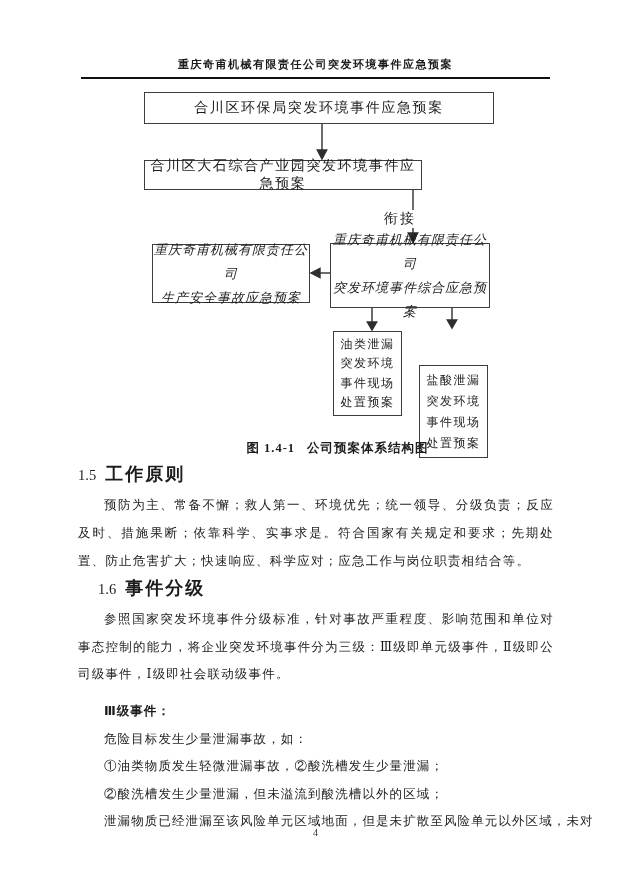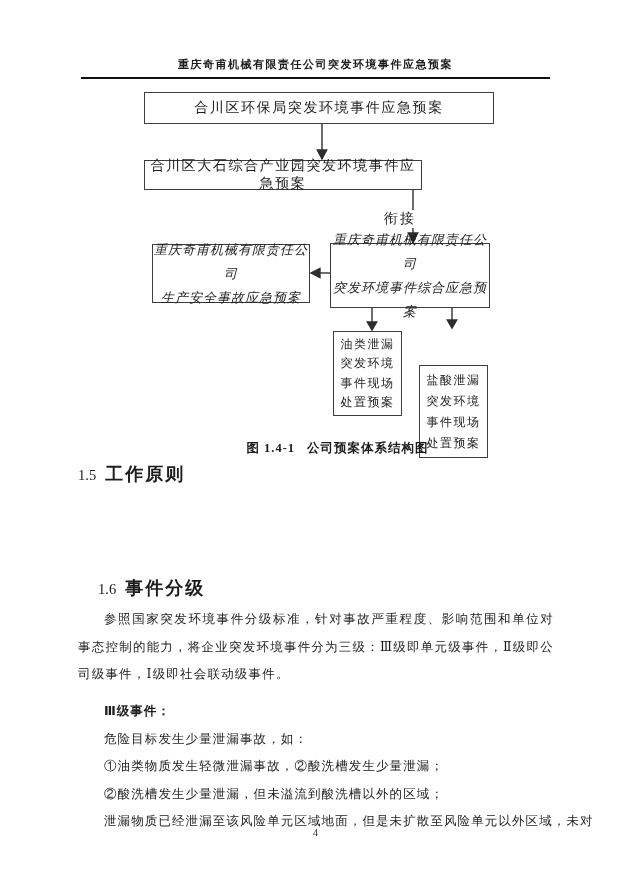--- a/index.html
+++ b/index.html
@@ -123,20 +123,21 @@
 处置预案</div>
 
     <div class="fc-caption">
       <span class="cap-label">图 1.4-1</span><span>公司预案体系结构图</span>
     </div>
   </div>
 
   <div class="sec-heading heading-15">
     <span class="sec-num">1.5</span><span class="sec-title">工作原则</span>
   </div>
+  <p class="body-par par-15">预防为主、常备不懈；救人第一、环境优先；统一领导、分级负责；反应及时、措施果断；依靠科学、实事求是。符合国家有关规定和要求；先期处置、防止危害扩大；快速响应、科学应对；应急工作与岗位职责相结合等。</p>
 
   <div class="sec-heading heading-16">
     <span class="sec-num">1.6</span><span class="sec-title">事件分级</span>
   </div>
   <p class="body-par par-16">参照国家突发环境事件分级标准，针对事故严重程度、影响范围和单位对事态控制的能力，将企业突发环境事件分为三级：Ⅲ级即单元级事件，Ⅱ级即公司级事件，Ⅰ级即社会联动级事件。</p>
 
   <div class="level-block">
     <div class="level-heading">Ⅲ级事件：</div>
     <div class="level-line">危险目标发生少量泄漏事故，如：</div>
     <div class="level-line">①油类物质发生轻微泄漏事故，②酸洗槽发生少量泄漏；</div>

